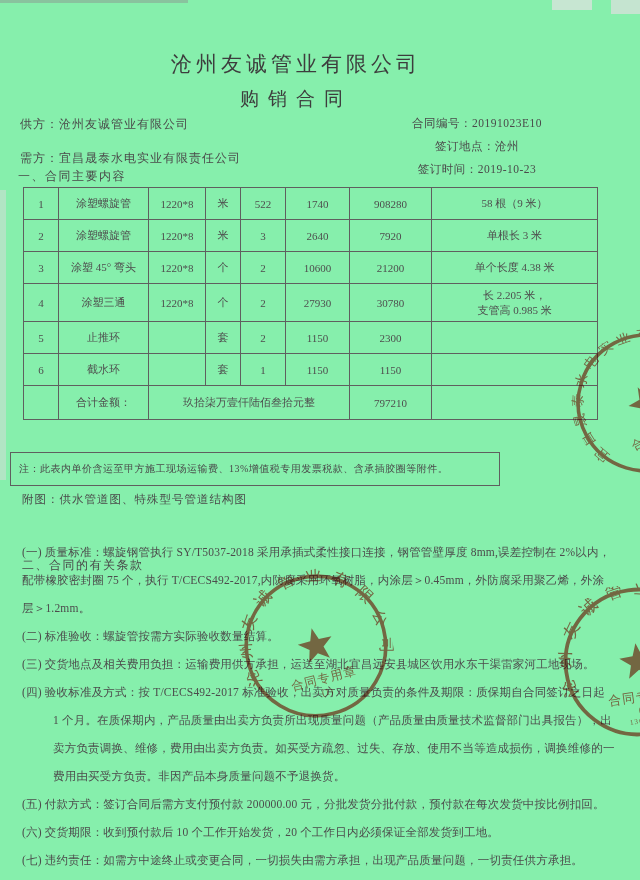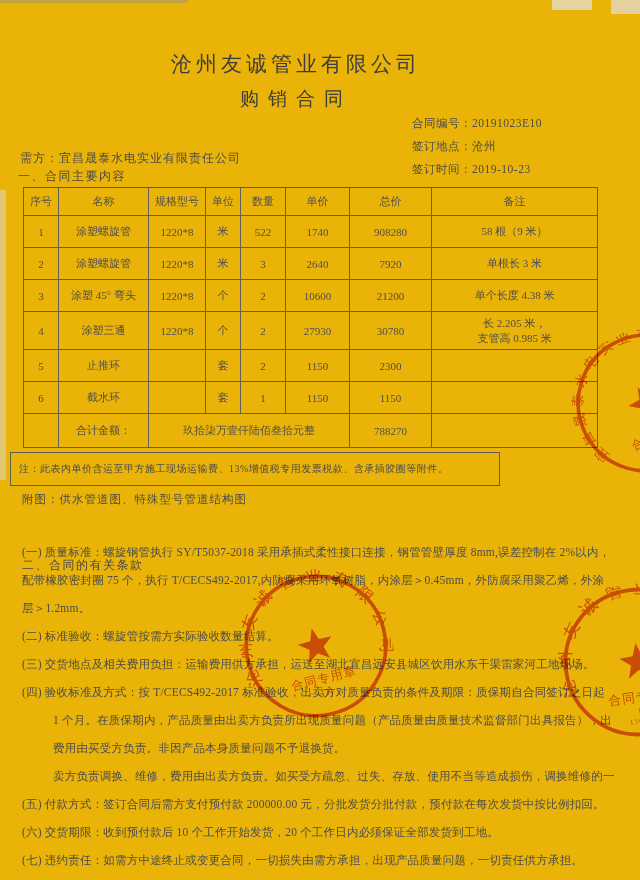--- a/index.html
+++ b/index.html
@@ -1,35 +1,35 @@
 <!DOCTYPE html>
 <html><head>
 <meta charset="utf-8">
 <style>
   html,body { margin:0; padding:0; background:#ffffff; }
   .page {
     position:relative; width:640px; height:880px; overflow:hidden;
-    background:#eab308; color:#474747;
+    background:#86efac; color:#474747;
     font-family:"Liberation Serif","DejaVu Serif",serif;
   }
   
   .scan-top-strip { position:absolute; top:0; left:0; width:188px; height:3px; background:#8f8f8f; opacity:.45; }
   .scan-top-box1 { position:absolute; top:0; left:552px; width:40px; height:10px; background:#e3e3e3; opacity:.7; }
   .scan-top-box2 { position:absolute; top:0; left:611px; width:29px; height:14px; background:#e0e0e0; opacity:.7; }
   .scan-left-smudge { position:absolute; top:190px; left:0; width:6px; height:290px; background:#dcdcdc; opacity:.5; }
 
   .doc-title { position:absolute; top:50px; left:0; width:592px; text-align:center;
     font-size:21px; letter-spacing:4px; color:#3d3d3d; }
   .doc-subtitle { position:absolute; top:86px; left:0; width:592px; text-align:center;
     font-size:19px; letter-spacing:9px; color:#3d3d3d; }
 
   .meta-line { position:absolute; font-size:12px; letter-spacing:1px; color:#4a4a4a; }
   .meta-supplier { left:20px; top:116px; }
   .meta-buyer { left:20px; top:150px; }
-  .meta-right { position:absolute; left:412px; top:112px; font-size:11.5px; line-height:23px; color:#4a4a4a; }
+  .meta-right { position:absolute; left:412px; top:112px; font-size:11.5px; line-height:23px; color:#4a4a4a;text-align:center; }
   .meta-right .mrow { letter-spacing:.5px; }
 
   .section-heading { position:absolute; font-size:12px; letter-spacing:1.5px; color:#484848; }
   .s1 { left:18px; top:168px; }
   .s2 { left:22px; top:516px;margin-top:41px; }
   .attachment { position:absolute; left:22px; top:492px; font-size:11.5px; letter-spacing:1px; color:#4a4a4a; }
 
   table.items { position:absolute; left:23px; top:187px; width:574px;
     border-collapse:collapse; table-layout:fixed; font-size:11px; color:#4e4e4e; text-align:center; }
   table.items th, table.items td { border:1px solid #5f5f5f; font-weight:normal; padding:0 2px; overflow:hidden; }
@@ -63,20 +63,21 @@
 <div class="page">
 
   <div class="scan-top-strip"></div>
   <div class="scan-top-box1"></div>
   <div class="scan-top-box2"></div>
   <div class="scan-left-smudge"></div>
 
   <div class="doc-title">沧州友诚管业有限公司</div>
   <div class="doc-subtitle">购销合同</div>
 
+  <div class="meta-line meta-supplier">供方：沧州友诚管业有限公司</div>
   <div class="meta-line meta-buyer">需方：宜昌晟泰水电实业有限责任公司</div>
 
   <div class="meta-right">
     <div class="mrow">合同编号：20191023E10</div>
     <div class="mrow">签订地点：沧州</div>
     <div class="mrow">签订时间：2019-10-23</div>
   </div>
 
   <div class="section-heading s1">一、合同主要内容</div>
 
@@ -85,30 +86,20 @@
       <col style="width:35px">
         <col style="width:90px">
         <col style="width:57px">
         <col style="width:35px">
       <col style="width:45px">
         <col style="width:64px">
         <col style="width:82px">
         <col style="width:166px">
     </colgroup>
     <tbody>
-        <tr class="rh28">
-      <th>序号</th>
-      <th>名称</th>
-      <th>规格型号</th>
-      <th>单位</th>
-      <th>数量</th>
-      <th>单价</th>
-      <th>总价</th>
-      <th>备注</th>
-    </tr>
     <tr class="rh32">
       <td>1</td>
       <td>涂塑螺旋管</td>
       <td>1220*8</td>
       <td>米</td>
       <td>522</td>
       <td>1740</td>
       <td>908280</td>
       <td>58 根（9 米）</td>
     </tr>
@@ -160,41 +151,41 @@
       <td>套</td>
       <td>1</td>
       <td>1150</td>
       <td>1150</td>
       <td></td>
     </tr>
     <tr class="rh34">
       <td></td>
       <td>合计金额：</td>
       <td colspan="4">玖拾柒万壹仟陆佰叁拾元整</td>
-      <td>788270</td>
+      <td>797210</td>
       <td></td>
     </tr>
   </tbody>
     </table>
 
   <div class="note-box">注：此表内单价含运至甲方施工现场运输费、13%增值税专用发票税款、含承插胶圈等附件。</div>
 
   <div class="attachment">附图：供水管道图、特殊型号管道结构图</div>
   <div class="section-heading s2">二、合同的有关条款</div>
 
   <div class="clauses">
     <div class="clause-line">(一) 质量标准：螺旋钢管执行 SY/T5037-2018 采用承插式柔性接口连接，钢管管壁厚度 8mm,误差控制在 2%以内，</div>
     <div class="clause-line">配带橡胶密封圈 75 个，执行 T/CECS492-2017,内防腐采用环氧树脂，内涂层＞0.45mm，外防腐采用聚乙烯，外涂</div>
     <div class="clause-line">层＞1.2mm。</div>
     <div class="clause-line">(二) 标准验收：螺旋管按需方实际验收数量结算。</div>
     <div class="clause-line">(三) 交货地点及相关费用负担：运输费用供方承担，运送至湖北宜昌远安县城区饮用水东干渠雷家河工地现场。</div>
     <div class="clause-line">(四) 验收标准及方式：按 T/CECS492-2017 标准验收，出卖方对质量负责的条件及期限：质保期自合同签订之日起</div>
     <div class="clause-line ind1">1 个月。在质保期内，产品质量由出卖方负责所出现质量问题（产品质量由质量技术监督部门出具报告），出</div>
+    <div class="clause-line ind1">卖方负责调换、维修，费用由出卖方负责。如买受方疏忽、过失、存放、使用不当等造成损伤，调换维修的一</div>
     <div class="clause-line ind1">费用由买受方负责。非因产品本身质量问题不予退换货。</div>
-    <div class="clause-line ind1">卖方负责调换、维修，费用由出卖方负责。如买受方疏忽、过失、存放、使用不当等造成损伤，调换维修的一</div>
     <div class="clause-line">(五) 付款方式：签订合同后需方支付预付款 200000.00 元，分批发货分批付款，预付款在每次发货中按比例扣回。</div>
     <div class="clause-line">(六) 交货期限：收到预付款后 10 个工作开始发货，20 个工作日内必须保证全部发货到工地。</div>
     <div class="clause-line">(七) 违约责任：如需方中途终止或变更合同，一切损失由需方承担，出现产品质量问题，一切责任供方承担。</div>
   </div>
 
   <svg id="stamp-buyer" class="stamp" viewBox="0 0 140 140">
     <defs>
         <path id="arc-b" d="M 16,98 A 61,61 0 1 1 124,98" fill="none"></path>
       </defs>
     <circle class="stamp-ring" cx="70" cy="70" r="65"></circle>

